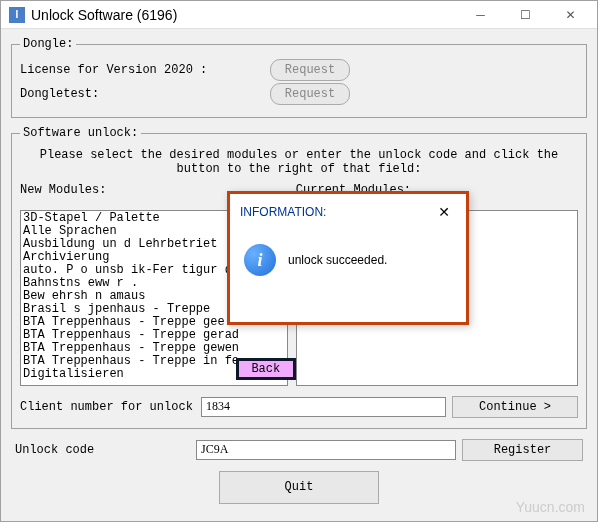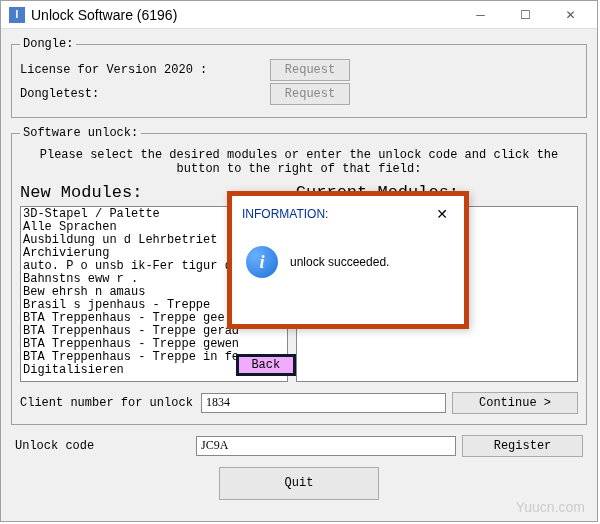--- a/index.html
+++ b/index.html
@@ -87,34 +87,35 @@
     background: #e8e8e8;
     border: 1px solid #aaa;
     padding: 2px 8px;
     min-width: 80px;
     height: 22px;
     cursor: pointer;
   }
   .btn.disabled {
     color: #888;
     cursor: default;
+    border-radius: 10px;
   }
   .instruction {
     text-align: center;
     font-size: 12px;
     margin: 2px 0 6px 0;
     line-height: 1.2;
   }
   .cols {
     display: flex;
     gap: 8px;
   }
   .col-left { flex: 0 0 48%; }
   .col-right { flex: 1; }
-  .col-header { font-size: 17px; margin-bottom: 4px; }
+  .col-header { font-size: 12px; margin-bottom: 13px; }
   .listbox {
     height: 176px;
     border: 1px solid #888;
     background: #fff;
     overflow-y: scroll;
     padding: 1px 2px;
     line-height: 13px;
     font-size: 12px;
     white-space: nowrap;
   }
@@ -158,21 +159,21 @@
     color: #cccccc;
     pointer-events: none;
     text-align: right;
   }
   
   .modal {
     position: absolute;
     left: 226px;
     top: 190px;
     width: 242px;
-    border: 5px solid #c2410c;
+    border: 3px solid #c2410c;
     background: #ffffff;
     box-shadow: 2px 2px 8px rgba(0,0,0,0.2);
     font-family: "Segoe UI", sans-serif;
   }
   .modal-title {
     padding: 8px 10px 4px 10px;
     font-size: 12px;
     color: #003399;
     display: flex;
     justify-content: space-between;

